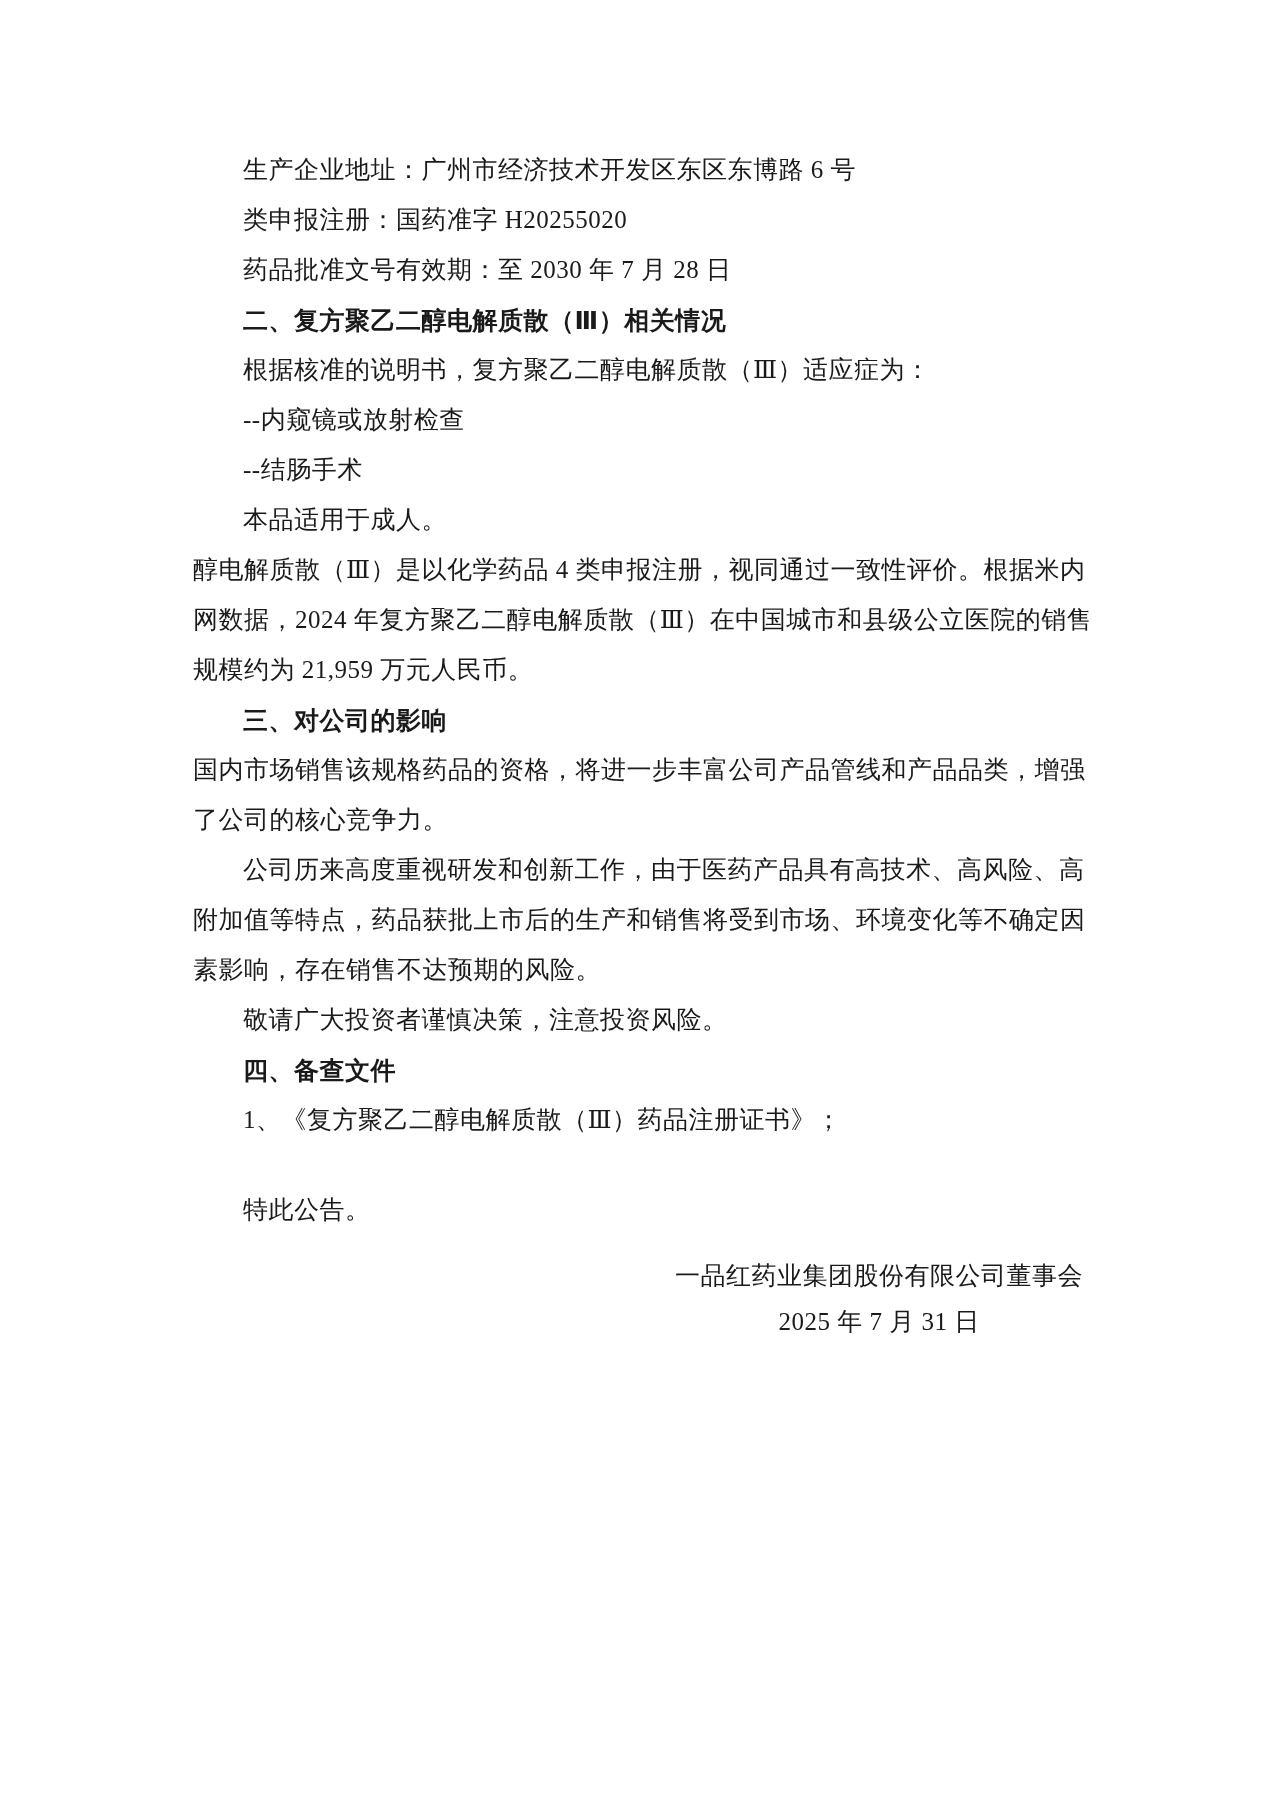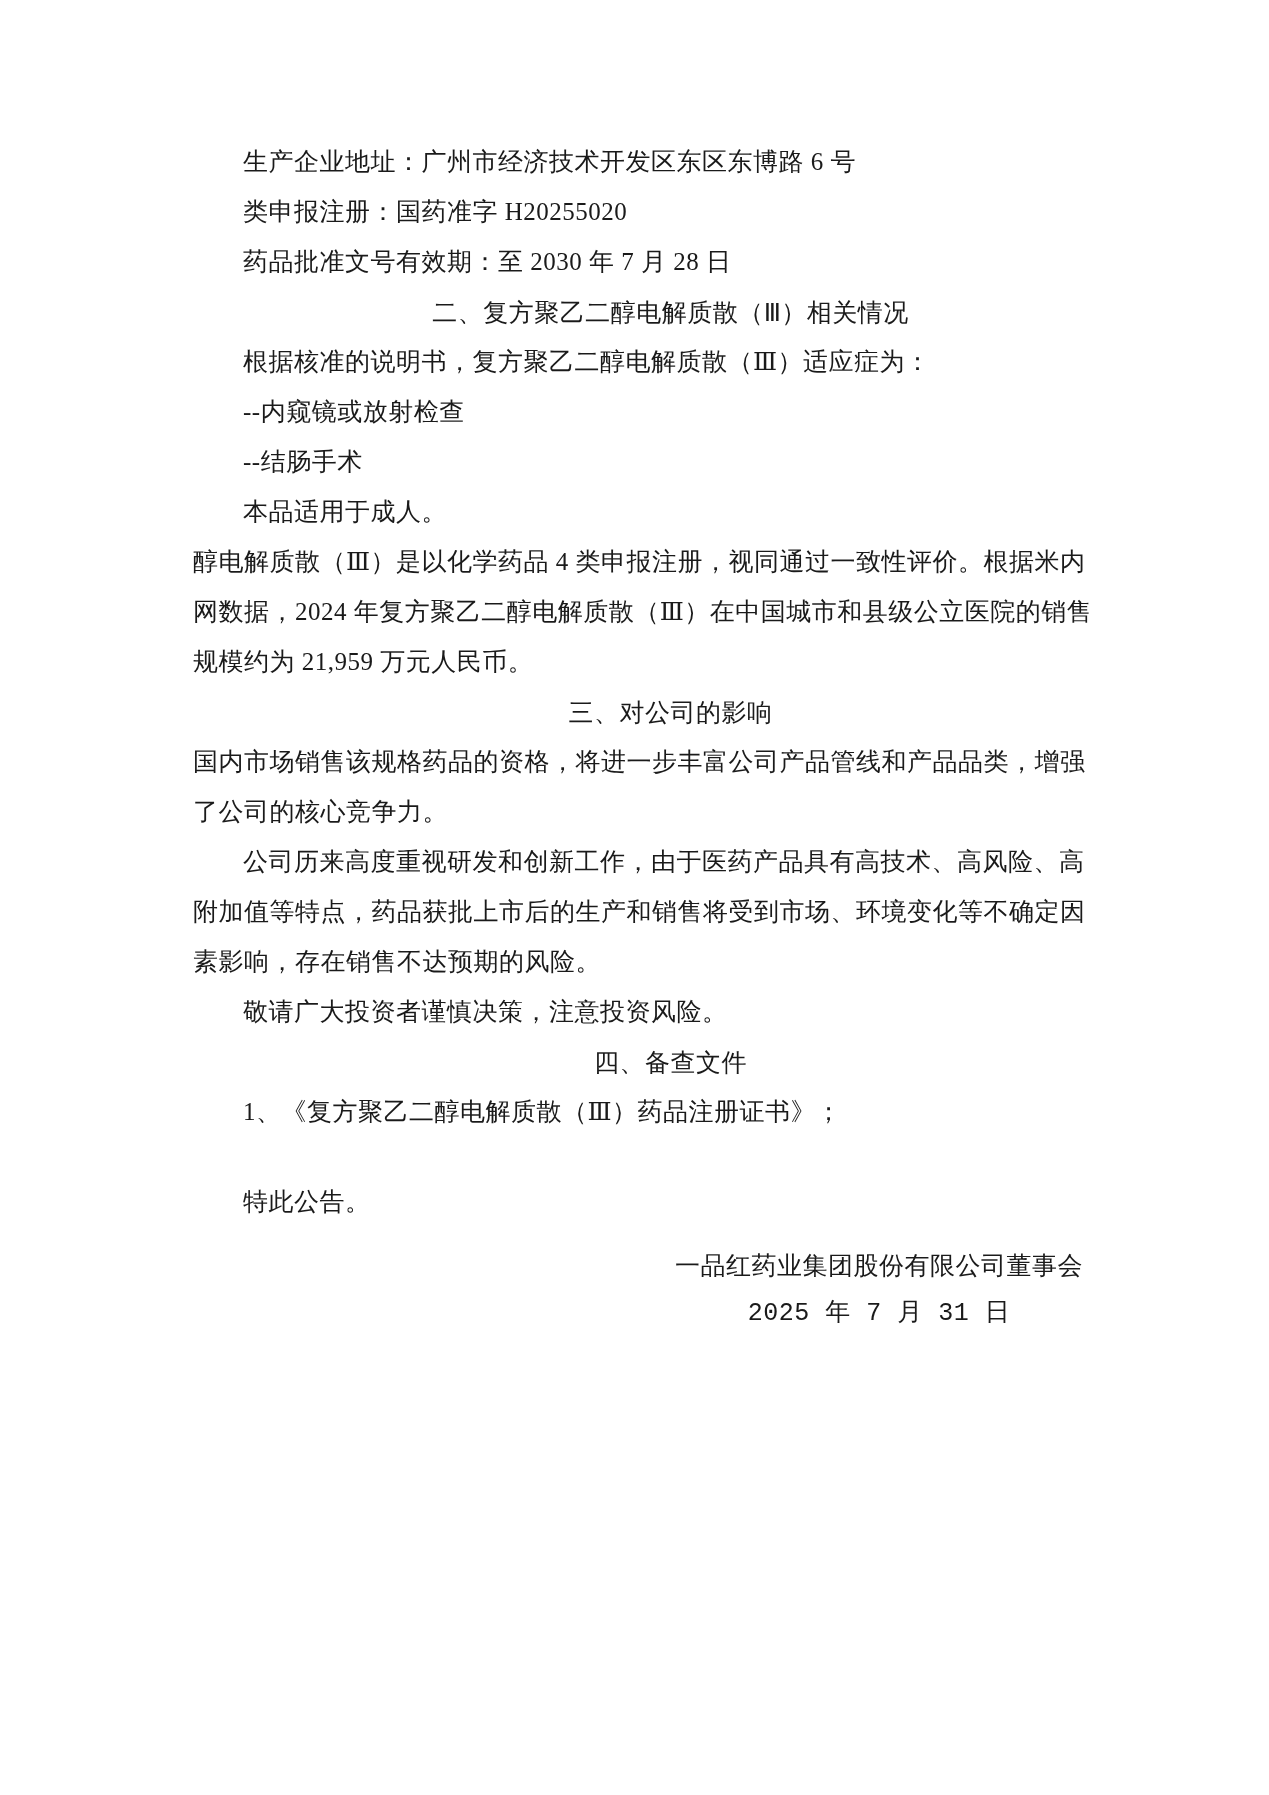--- a/index.html
+++ b/index.html
@@ -12,52 +12,50 @@
     width: 1269px;
     height: 1795px;
     background: #ffffff;
     color: #1a1a1a;
     font-family: "Liberation Serif", "DejaVu Serif", serif;
     overflow: hidden;
   }
   .content {
     position: absolute;
     left: 193px;
-    top: 137px;
+    top: 145px;
     width: 905px;
   }
   .line {
     font-size: 25px;
     line-height: 50px;
     height: 50px;
     white-space: nowrap;
     letter-spacing: 0.5px;
   }
   .indent {
     padding-left: 50px;
   }
   .heading {
     font-family: "Liberation Sans", "DejaVu Sans", sans-serif;
-    font-weight: 400;
-    text-align: center;
+    font-weight: 700;
   }
   .closing {
     margin-top: 40px;
   }
   .signature {
     margin-top: 18px;
     margin-left: auto;
     margin-right: 15px;
     width: fit-content;
     text-align: center;
   }
   .sig-line {
     height: 46px;
     line-height: 46px;
-    font-family: Liberation Mono, monospace;
   }
 </style>
 </head>
 <body>
 
 <div class="page">
   <div class="content">
 
     <div class="line indent">生产企业地址：广州市经济技术开发区东区东博路 6 号</div>
     <div class="line indent">类申报注册：国药准字 H20255020</div>

